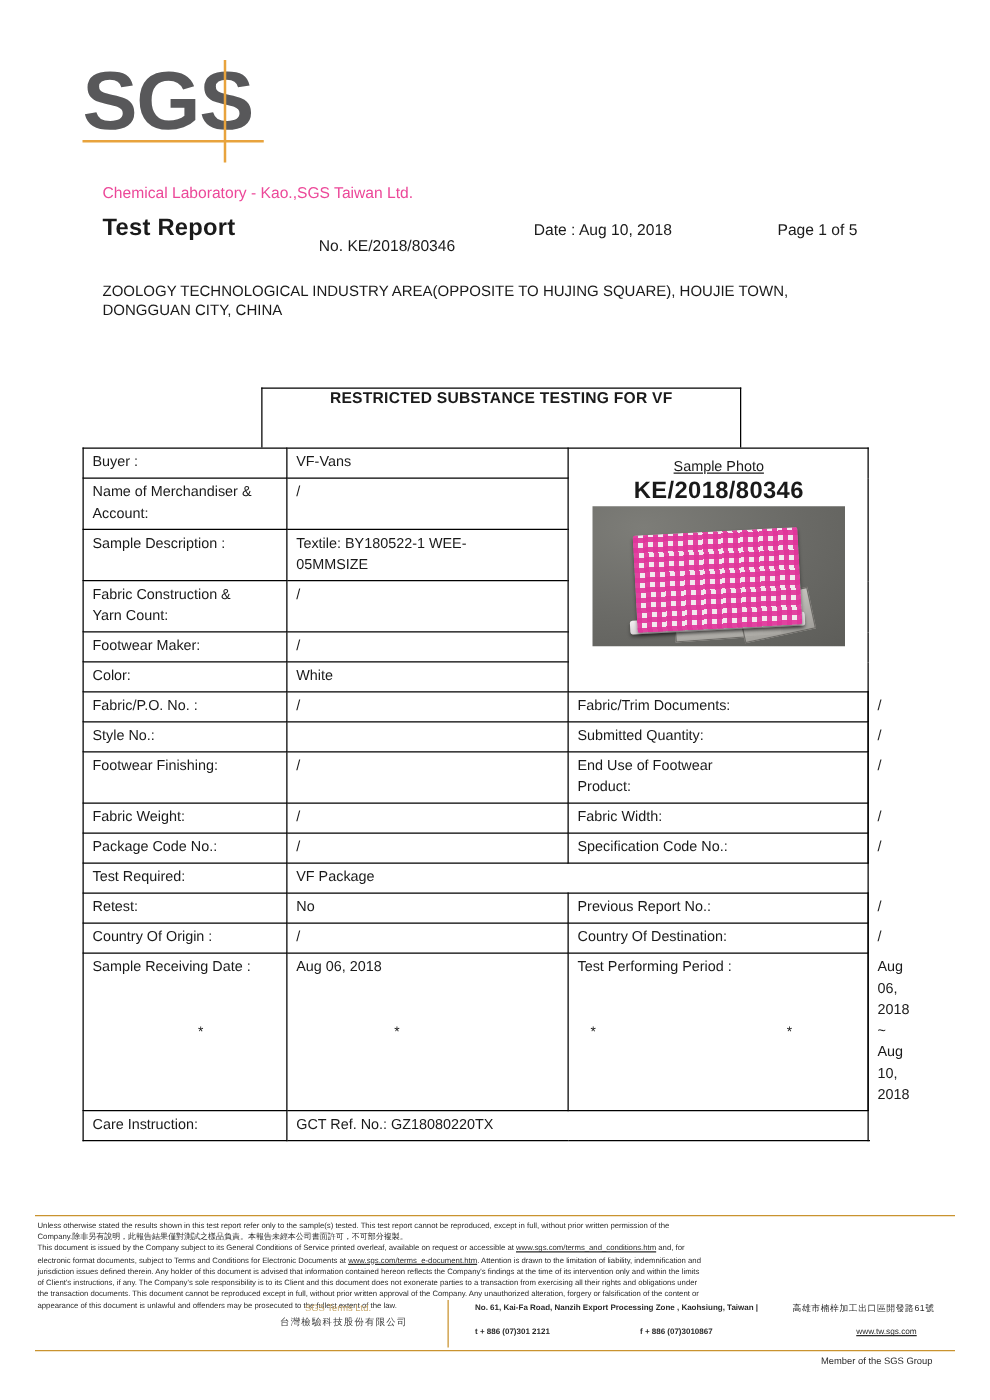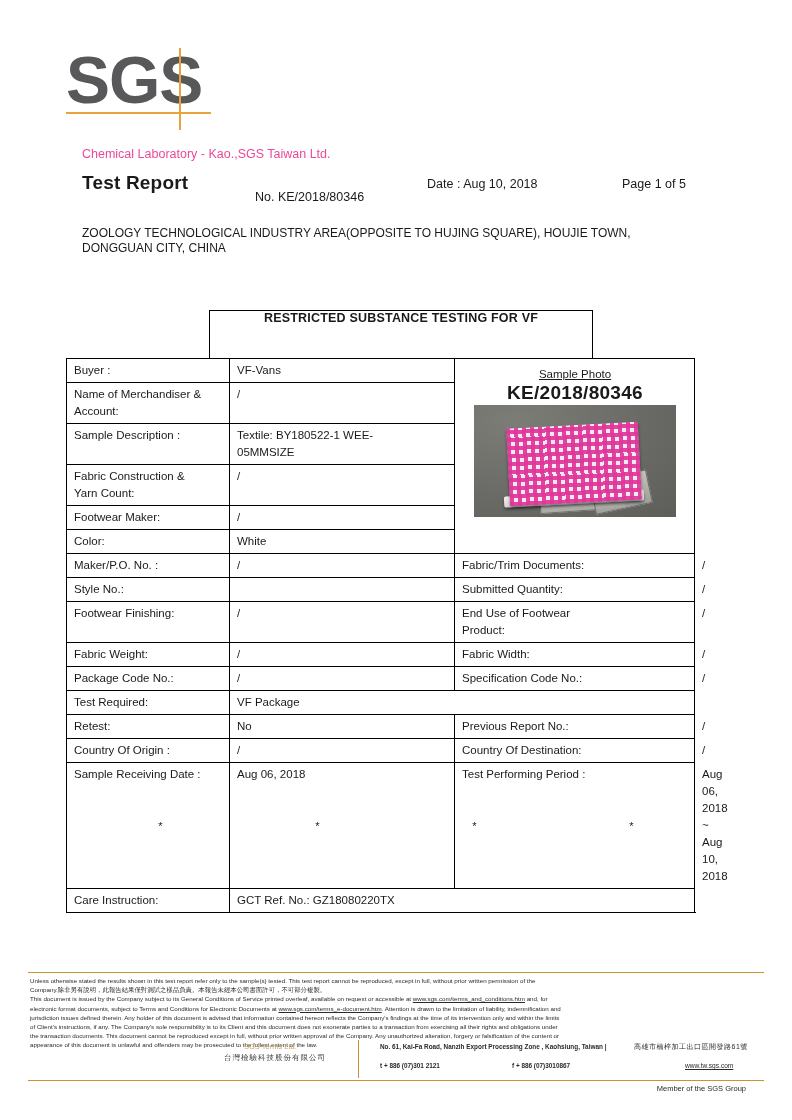--- a/index.html
+++ b/index.html
@@ -426,21 +426,21 @@
     <td class="lbl">Footwear Maker:</td>
     <td class="val">/</td>
   </tr>
 
   <tr>
     <td class="lbl">Color:</td>
     <td class="val">White</td>
   </tr>
 
   <tr>
-    <td class="lbl">Maker/P.O. No. :</td>
+    <td class="lbl">Fabric/P.O. No. :</td>
     <td class="val">/</td>
     <td class="lbl2">Fabric/Trim Documents:</td>
     <td class="val2">/</td>
   </tr>
 
   <tr>
     <td class="lbl">Style No.:</td>
     <td class="val"></td>
     <td class="lbl2">Submitted Quantity:</td>
     <td class="val2">/</td>

